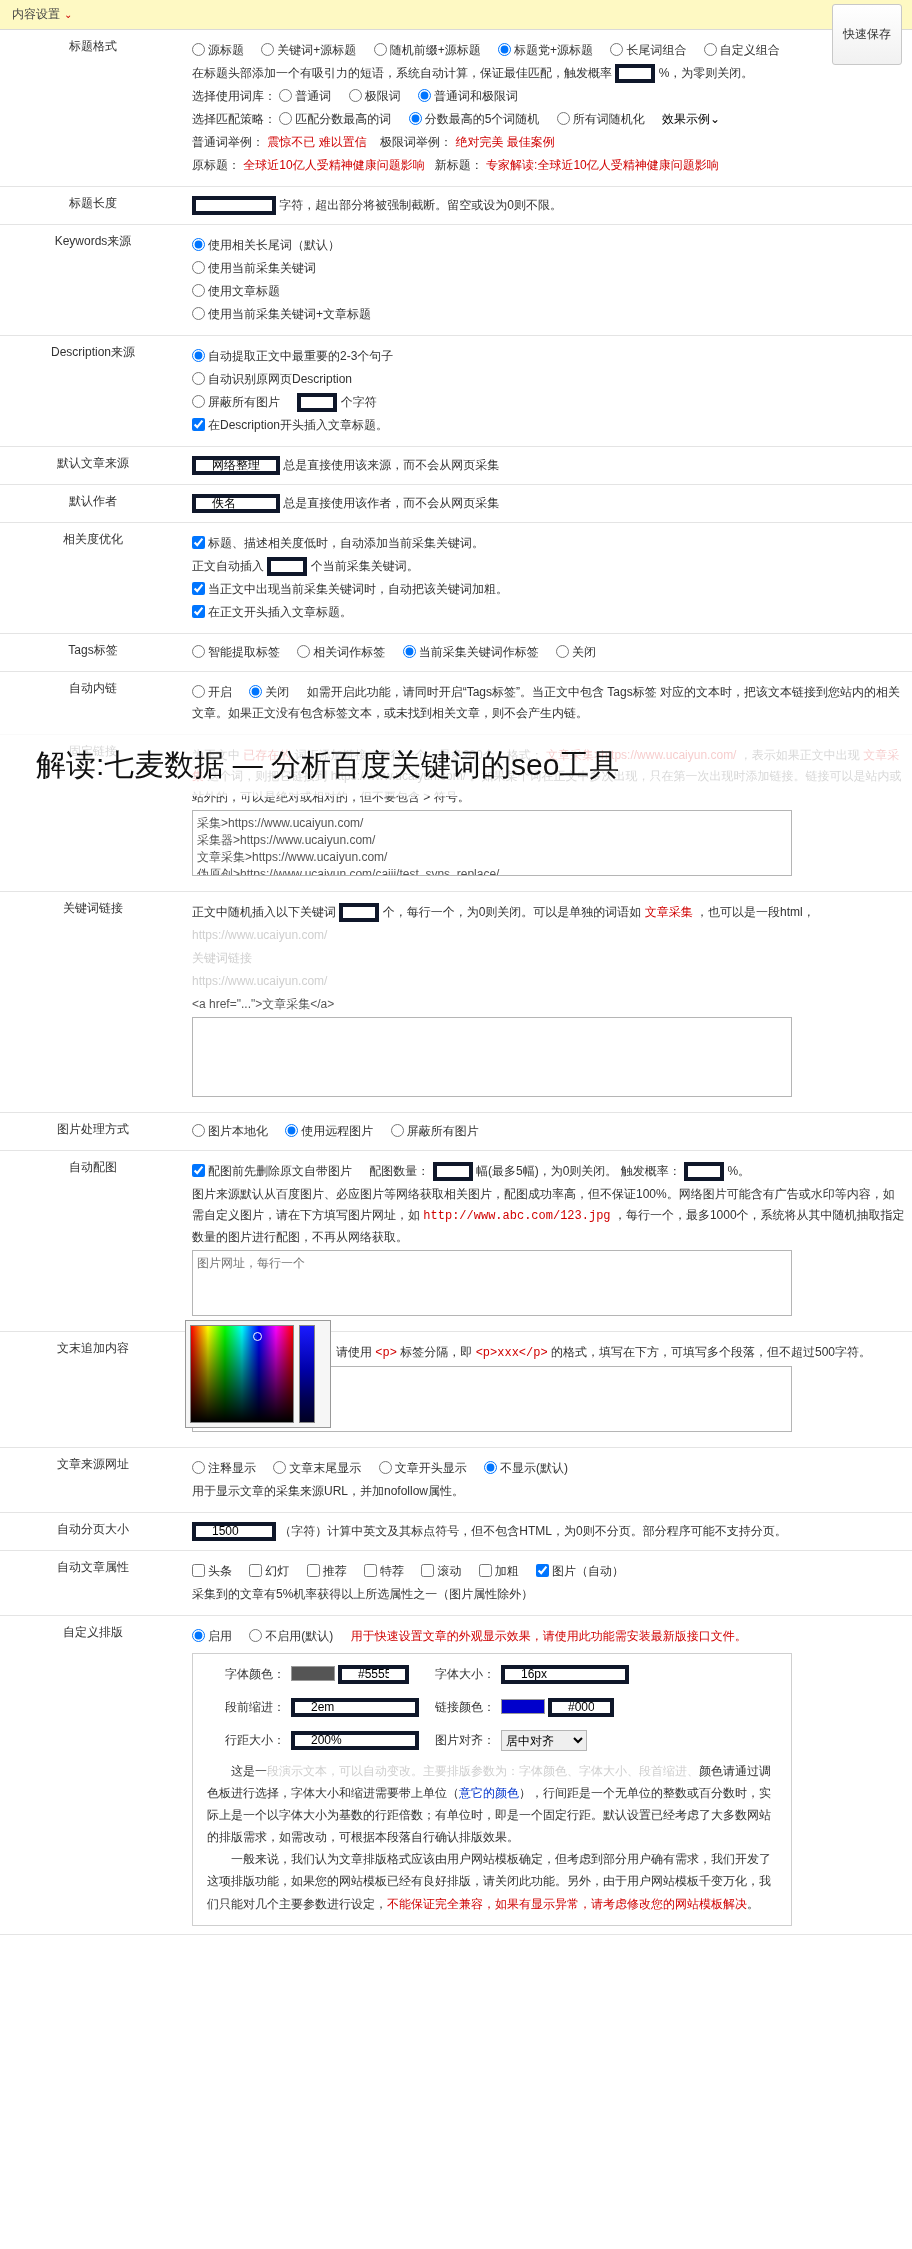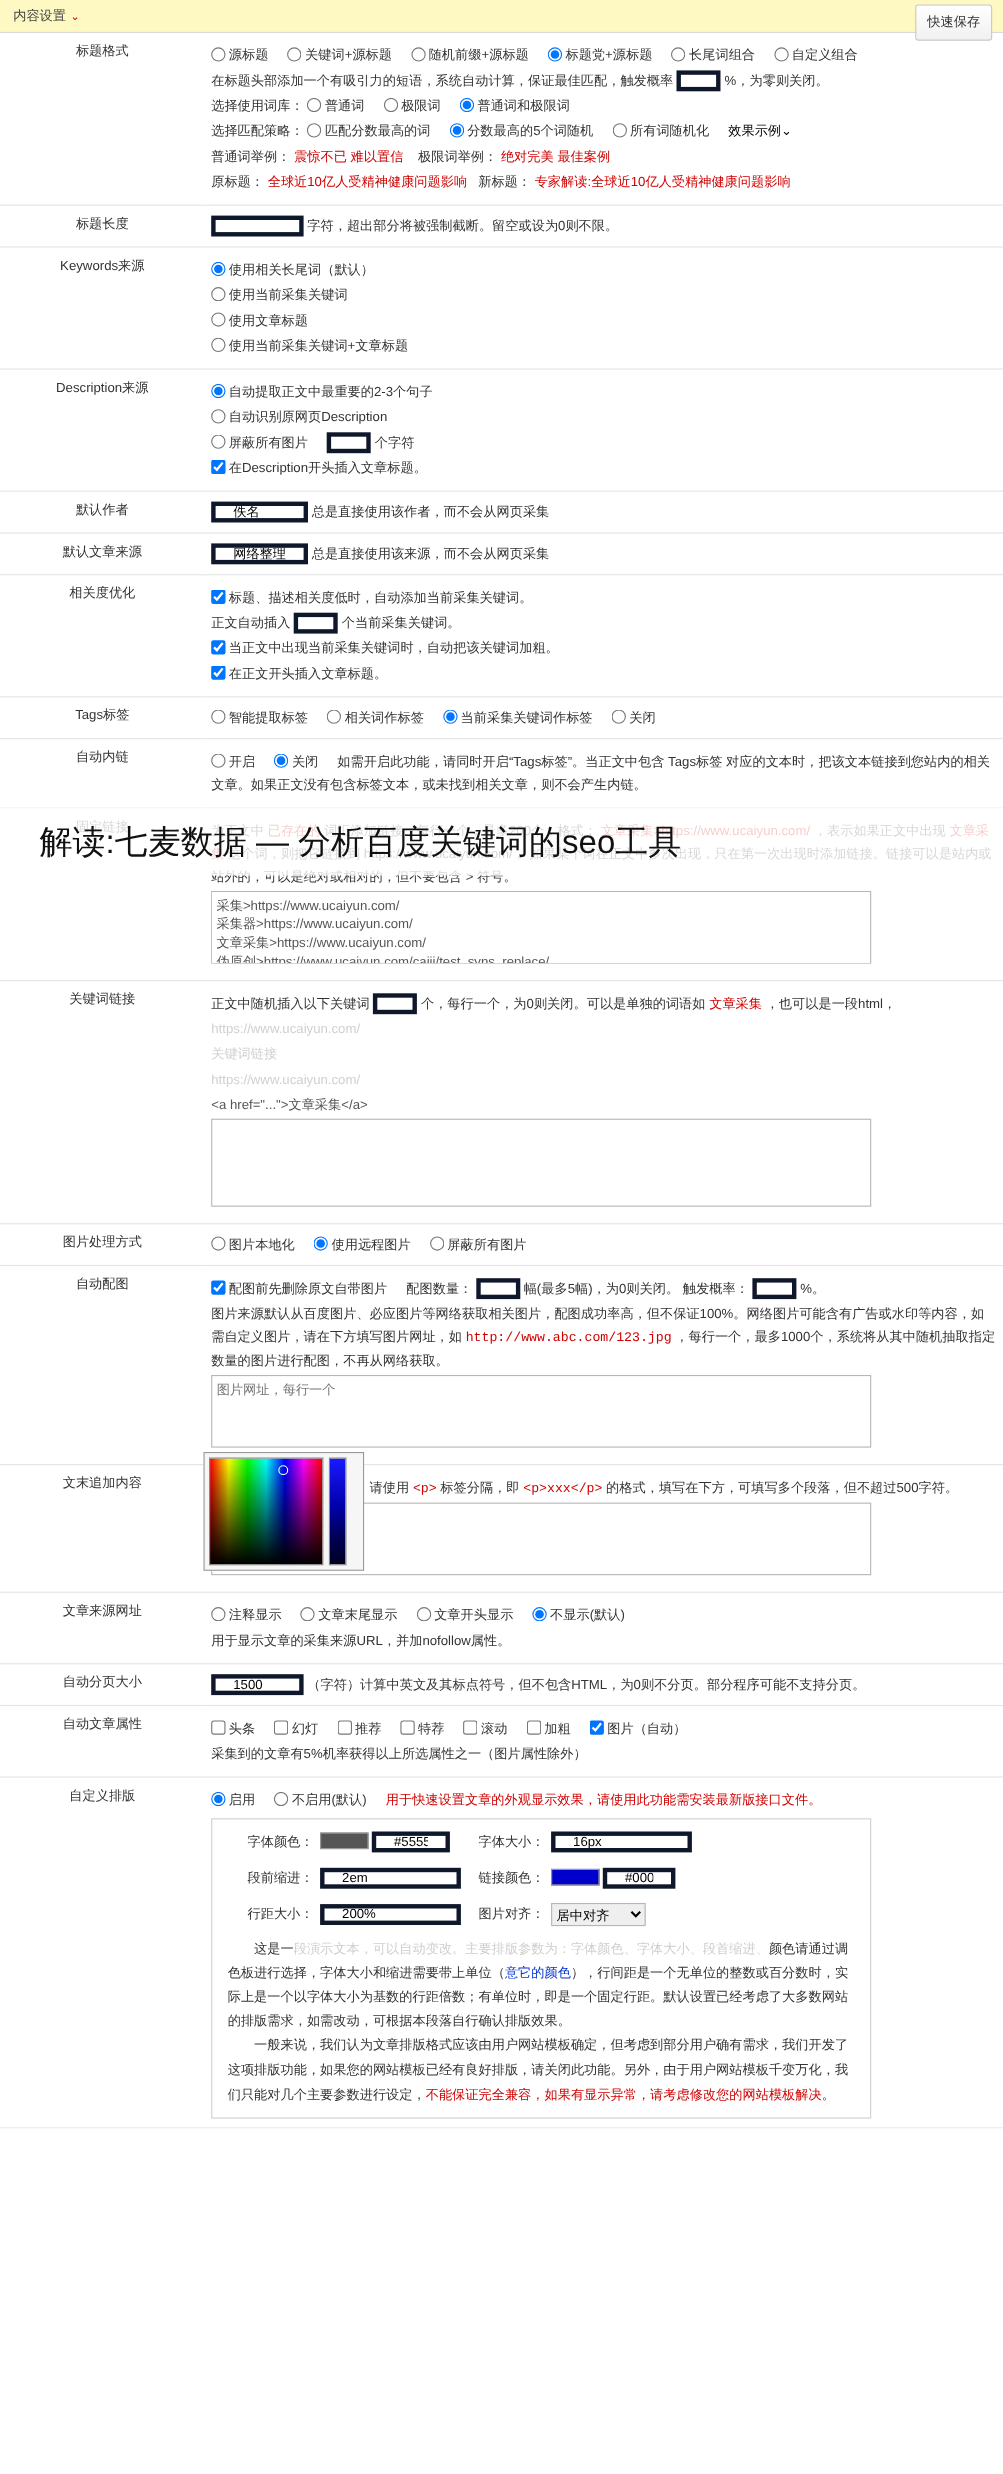--- a/index.html
+++ b/index.html
@@ -34,21 +34,21 @@
     font-size: 10px;
   }
   .topbar .save-btn {
     position: absolute;
     right: 10px;
     top: 4px;
     border: 1px solid #c8c8c8;
     background: linear-gradient(#ffffff, #f1f1f1);
     border-radius: 3px;
     font-size: 12px;
-    padding: 7px 10px;
+    padding: 21px 10px;
     color: #333;
     cursor: pointer;
   }
 
   
   table.form {
     width: 912px;
     border-collapse: collapse;
     table-layout: fixed;
   }
@@ -286,32 +286,32 @@
           <input class="txt num-sm" value="90" style="">
           <span>个字符</span>
         </div>
         <div class="row-line">
           <label class="inline"><input type="checkbox" checked="" style=""><span>在Description开头插入文章标题。</span></label>
         </div>
       </td>
     </tr>
 
     <tr>
+      <td class="label">默认文章来源</td>
+      <td class="field">
+        <input class="txt w90" value="网络整理" style="">
+        <span>总是直接使用该来源，而不会从网页采集</span>
+      </td>
+    </tr>
+
+    <tr>
       <td class="label">默认作者</td>
       <td class="field">
         <input class="txt w90" value="佚名" style="">
         <span>总是直接使用该作者，而不会从网页采集</span>
-      </td>
-    </tr>
-
-    <tr>
-      <td class="label">默认文章来源</td>
-      <td class="field">
-        <input class="txt w90" value="网络整理" style="">
-        <span>总是直接使用该来源，而不会从网页采集</span>
       </td>
     </tr>
 
     <tr>
       <td class="label">相关度优化</td>
       <td class="field">
         <div class="row-line">
           <label class="inline"><input type="checkbox" checked="" style=""><span>标题、描述相关度低时，自动添加当前采集关键词。</span></label>
         </div>
         <div class="row-line">

